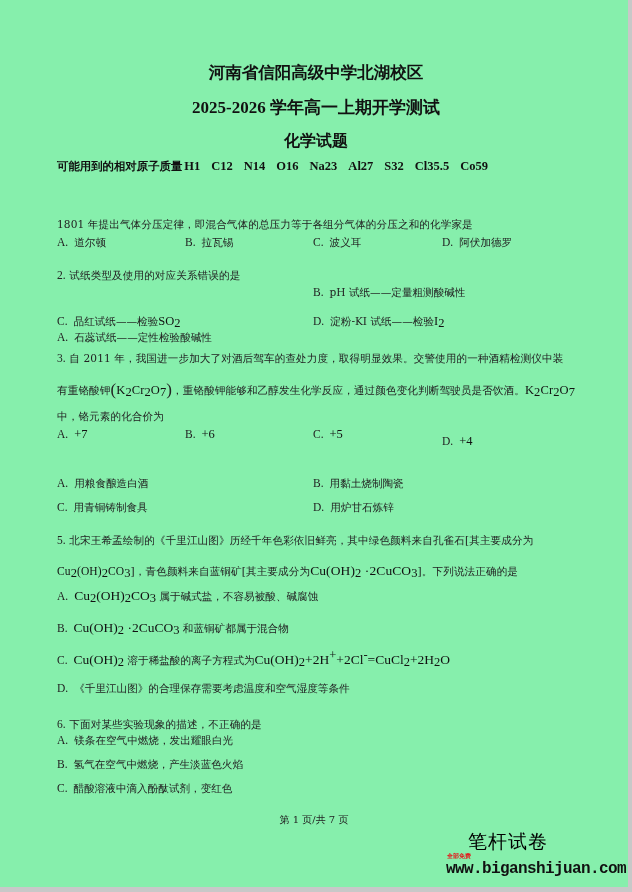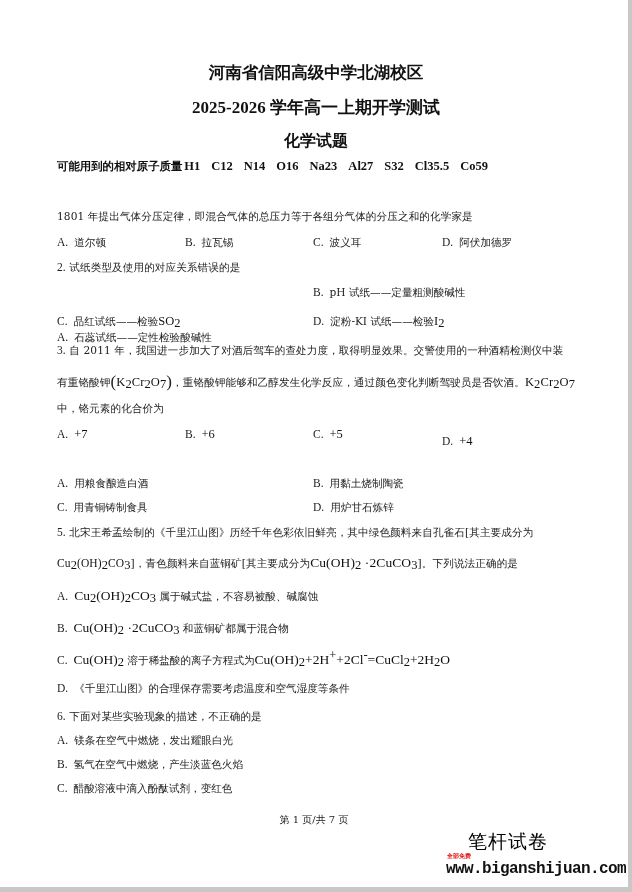--- a/index.html
+++ b/index.html
@@ -4,29 +4,29 @@
   <style>
     html, body { margin: 0; padding: 0; }
     body {
       width: 632px; height: 892px; overflow: hidden; position: relative;
       background: #c8c8c8;
       font-family: "DejaVu Serif", "Liberation Serif", serif;
       color: #111;
     }
     .page {
       position: absolute; left: 0; top: 0; width: 628px; height: 887px;
-      background: #ffffff;
+      background: #86efac;
     }
     .abs { position: absolute; white-space: nowrap; }
     .title { font-family: "DejaVu Sans", sans-serif; font-weight: bold; font-size: 16.5px; left: 0; width: 632px; text-align: center; color: #111; }
     .title2 { font-family: "Liberation Serif", serif; }
     .bold-line { font-family: "DejaVu Sans", sans-serif; font-weight: bold; font-size: 11.4px; left: 57px; color: #111; }
     .bold-line .el { font-family: "Liberation Serif", serif; font-weight: bold; font-size: 12.5px; margin-left: 2px; }
     .bold-line .el + .el { margin-left: 11px; }
-    .q { font-size: 10.6px; color: #222; left: 57px; font-family: "DejaVu Serif", serif; letter-spacing: 0.1px; }
+    .q { font-size: 10.6px; color: #222; left: 57px; font-family: "DejaVu Serif", serif; letter-spacing: 0.1px; margin-top: 8px; }
     .q .num { font-family: "Liberation Serif", serif; font-size: 11.5px; }
     .opt { font-size: 10.6px; color: #222; font-family: "DejaVu Serif", serif; }
     .opt .lbl { font-family: "Liberation Serif", serif; font-size: 11.5px; margin-right: 6px; }
     .f { font-family: "Liberation Serif", serif; font-size: 12.5px; color: #111; }
     .fb { font-family: "Liberation Serif", serif; font-size: 13.5px; color: #111; }
     sub { font-size: 65%; vertical-align: -2px; line-height: 0; }
     sup { font-size: 65%; vertical-align: 5px; line-height: 0; }
     .paren { font-family: "Liberation Serif", serif; font-size: 17px; vertical-align: -1px; }
     .footer { font-size: 10px; color: #222; left: 0; width: 628px; text-align: center; font-family: "DejaVu Serif", serif; }
     .wm-big { font-family: "DejaVu Sans", sans-serif; font-size: 19px; color: #000; left: 468px; letter-spacing: 1px; }

